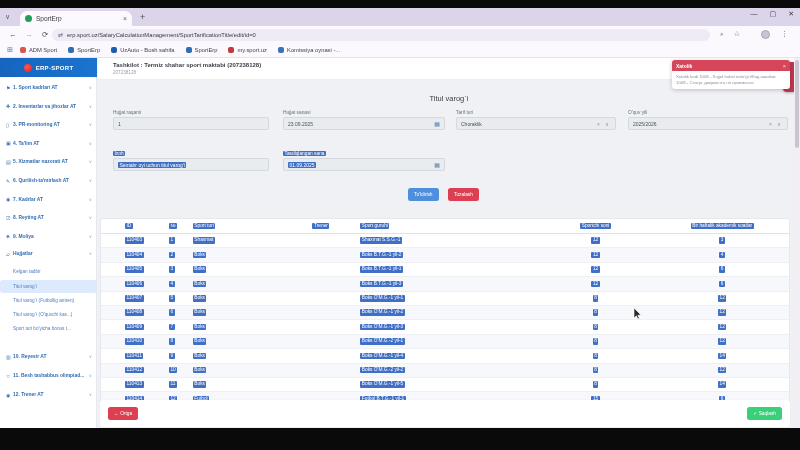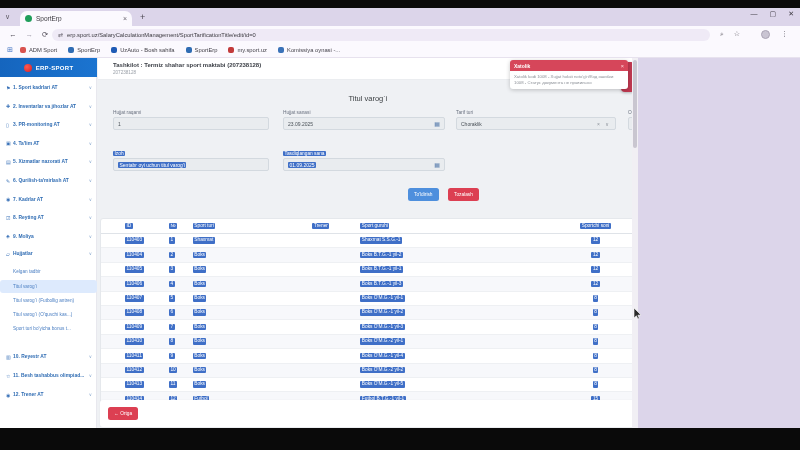--- a/index.html
+++ b/index.html
@@ -24,21 +24,21 @@
   .urlicon{font-size:6px;color:#5f5b66;margin-right:4px;}
   .url{font-size:5.8px;color:#3c3a40;white-space:nowrap;overflow:hidden;}
   .tool-r{position:absolute;top:4px;font-size:7px;color:#524e59;}
   .avatar-c{position:absolute;top:3.5px;width:9px;height:9px;border-radius:50%;background:#c9c4d2;border:1px solid #aaa4b4;box-sizing:border-box;}
   .bookmarks{position:absolute;left:0;top:35px;width:800px;height:15px;background:#fbf9fe;display:flex;align-items:center;border-bottom:1px solid #e7e2ee;box-sizing:border-box;}
   .bmgrid{font-size:7px;color:#3d6fc0;margin:0 7px 0 7px;}
   .bmitem{display:flex;align-items:center;margin-right:11px;}
   .bmico{width:6px;height:6px;border-radius:2px;margin-right:3px;flex:0 0 auto;}
   .bmlabel{font-size:5.8px;color:#44424a;white-space:nowrap;}
   
-  .app{position:absolute;left:0;top:50px;width:638px;height:370px;background:#eff1f4;overflow:hidden;}
+  .app{position:absolute;left:0;top:50px;width:800px;height:370px;background:#eff1f4;overflow:hidden;}
   .sidebar{position:absolute;left:0;top:0;width:97px;height:370px;background:#ffffff;border-right:1px solid #e8e8ee;box-sizing:border-box;}
   .slogo{position:absolute;left:0;top:0;width:97px;height:19px;background:linear-gradient(90deg,#1565be,#1b74d0);
          display:flex;align-items:center;justify-content:center;}
   .slogoball{width:8px;height:8px;border-radius:50%;background:radial-gradient(circle at 35% 35%,#ff5a4e,#d21f2c);margin-right:4px;}
   .slogotxt{font-size:6px;font-weight:bold;color:#fff;letter-spacing:.3px;}
   .mitem{position:absolute;left:0;width:97px;height:13px;display:flex;align-items:center;padding-left:6px;box-sizing:border-box;}
   .mico{font-size:5px;color:#3a72b8;width:7px;flex:0 0 auto;}
   .mlabel{font-size:4.9px;font-weight:600;color:#2f6cb3;white-space:nowrap;overflow:hidden;flex:1;}
   .mchev{font-size:4.5px;color:#8aa9cf;margin-right:5px;}
   .sub .mlabel{font-weight:400;color:#4a7ec2;font-size:4.7px;}

